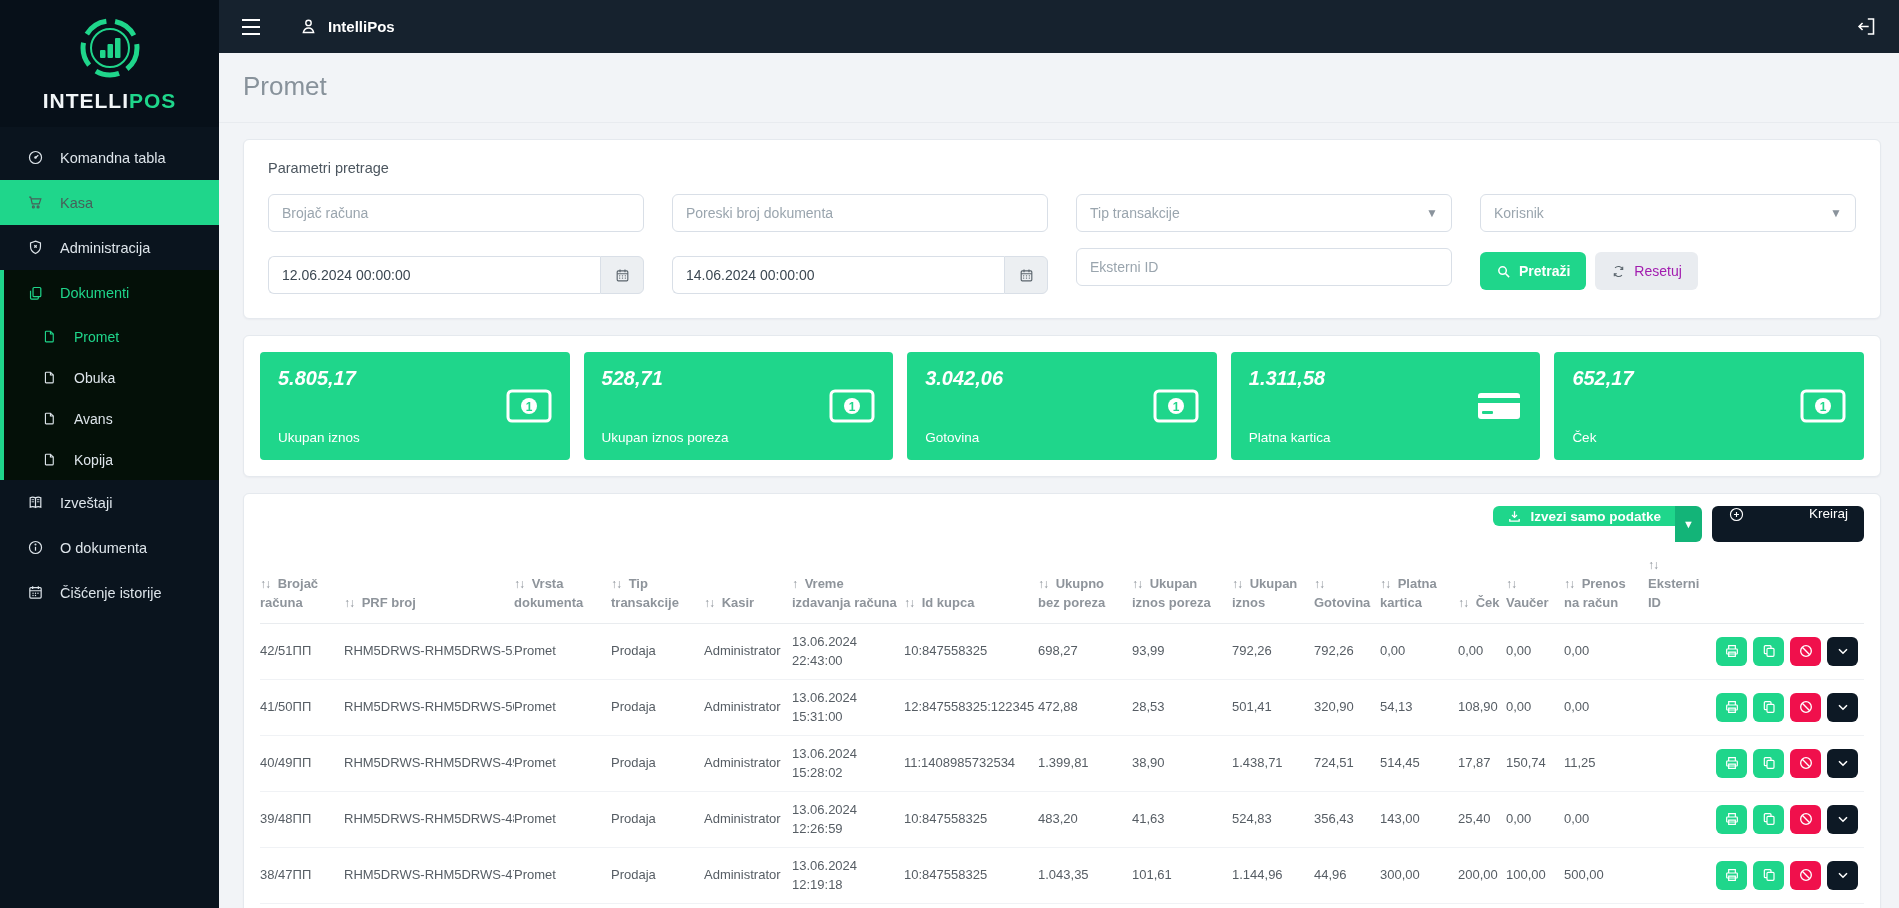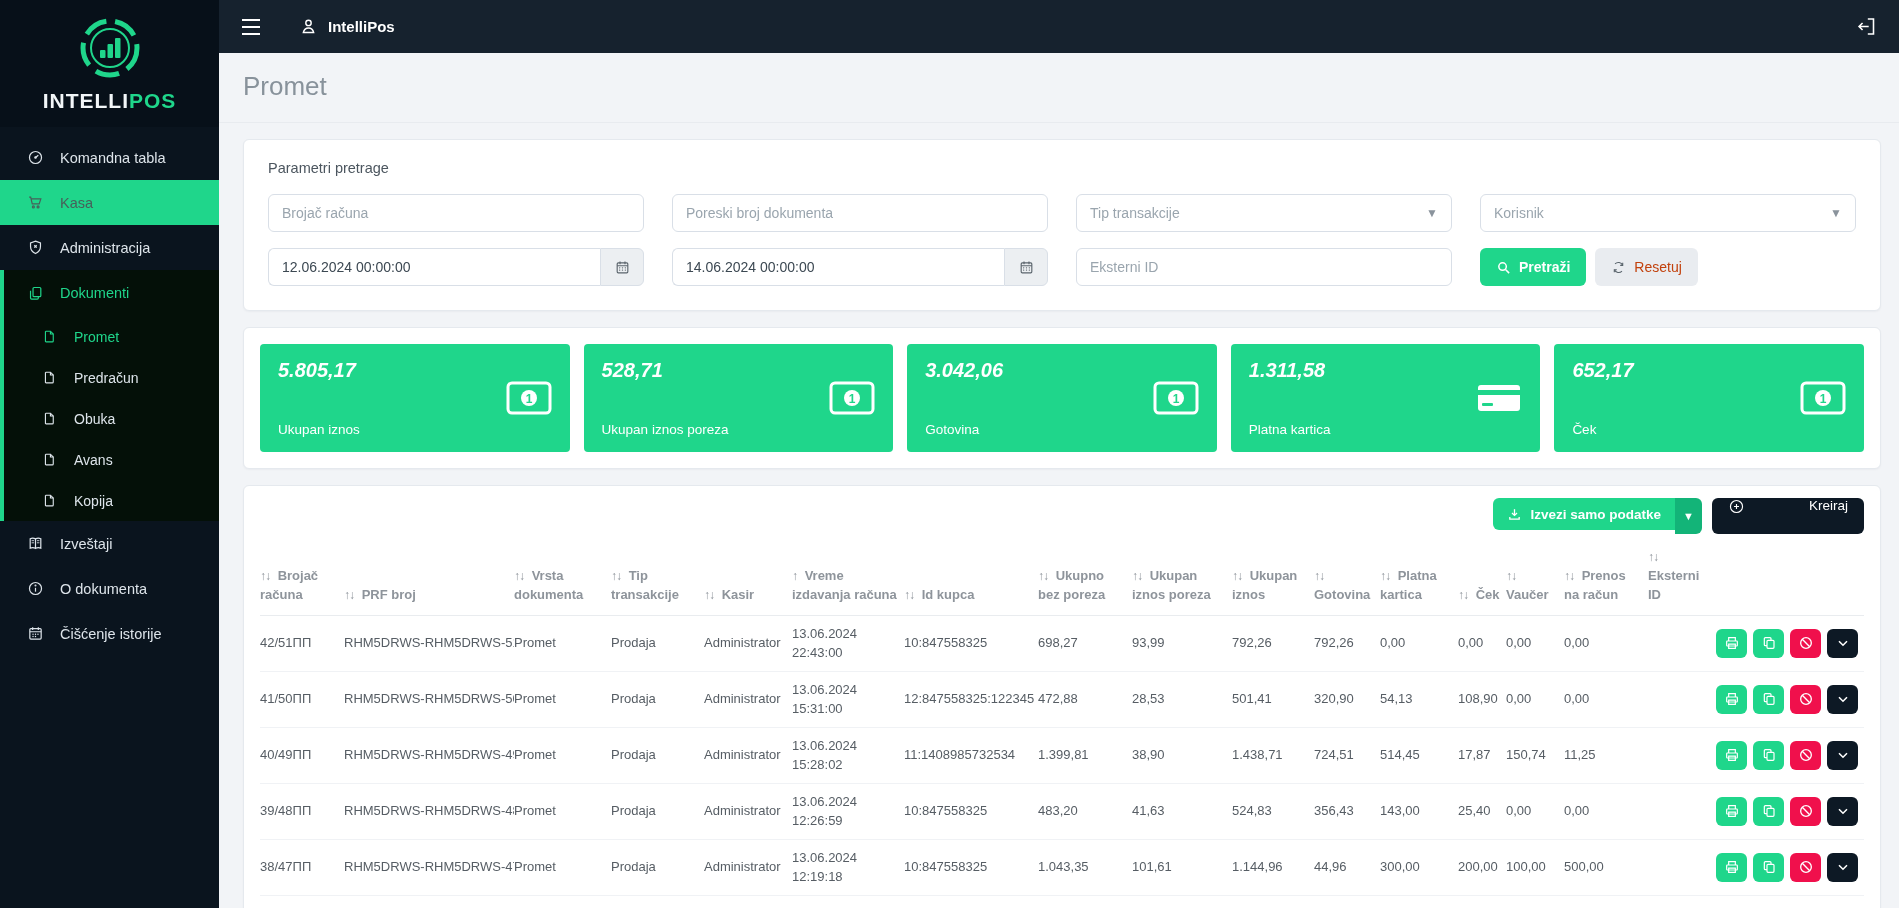--- a/index.html
+++ b/index.html
@@ -38,40 +38,40 @@
   .panel { background:#fff; border:1px solid #e5e9ee; border-radius:6px; box-shadow:0 1px 2px rgba(16,24,40,.04); margin-bottom:16px; }
 
   
   .filters { padding:20px 24px 24px; }
   .filters-title { font-size:14.5px; color:#4c565f; }
   .filter-grid { margin-top:18px; display:grid; grid-template-columns:repeat(4,1fr); column-gap:28px; row-gap:16px; }
   .f-input { width:100%; height:38px; border:1px solid #d9dfe7; border-radius:6px; padding:0 13px; font-size:14px; color:#3c4852; font-family:inherit; background:#fff; }
   .f-input::placeholder { color:#9aa5ae; }
   .selectbox { height:38px; border:1px solid #d9dfe7; border-radius:6px; padding:0 13px; display:flex; align-items:center; justify-content:space-between; color:#9aa5ae; font-size:14px; cursor:pointer; background:#fff; }
   .selectbox .caret { color:#8a939c; font-size:12px; }
-  .dategroup { display:flex; }
+  .dategroup { display:flex;margin-top:8px; }
   .dategroup .f-input { border-radius:6px 0 0 6px; border-right:none; }
   .date-addon { width:44px; height:38px; flex:0 0 44px; background:#eceff2; border:1px solid #d9dfe7; border-radius:0 6px 6px 0; display:flex; align-items:center; justify-content:center; color:#5a646c; cursor:pointer; }
   .btnrow { display:flex; gap:9px; align-items:center; }
   .btn { height:38px; border:none; border-radius:6px; font-size:14px; font-family:inherit; display:inline-flex; align-items:center; gap:8px; cursor:pointer; padding:0 16px; }
   .btn-green { background:#1fd68b; color:#fff; font-weight:bold; }
-  .btn-gray { background:#e9ecf0; color:#c2410c; }
+  .btn-gray { background:#e9ecf0; color:#a21caf; }
 
   
   .stats { padding:16px; display:flex; gap:14px; }
   .stat-card { position:relative; flex:1; height:108px; background:#1fd68b; border-radius:4px; padding:15px 18px; color:#fff; display:flex; flex-direction:column; justify-content:space-between; }
   .stat-value { font-size:20px; font-weight:bold;font-style:italic; }
   .stat-label { font-size:13.5px; }
   .stat-icon { position:absolute; right:18px; top:50%; transform:translateY(-50%); }
 
   
   .tablepanel { padding:12px 16px 0; }
   .toolbar { display:flex; justify-content:flex-end; gap:10px; margin-bottom:6px; }
   .split-btn { display:flex; cursor:pointer; }
-  .split-main { background:#1fd68b; color:#fff; font-weight:bold; font-size:13.5px; height:32px; display:flex; align-items:center; gap:8px; padding:0 14px; border-radius:6px 0 0 6px; }
+  .split-main { background:#1fd68b; color:#fff; font-weight:bold; font-size:13.5px; height:20px; display:flex; align-items:center; gap:8px; padding:0 14px; border-radius:6px 0 0 6px; }
   .split-caret { background:#13b478; width:27px; height:36px; display:flex; align-items:center; justify-content:center; color:#fff; font-size:11px; border-radius:0 6px 6px 0; }
   .btn-create { background:#0d1925; color:#fff; height:36px; width:152px; border:none; border-radius:6px; font-size:13.5px; font-family:inherit; display:flex; justify-content:space-between; padding:0 16px; cursor:pointer; }
   table { width:100%; border-collapse:collapse; table-layout:fixed; font-size:13px; }
   th { text-align:left; vertical-align:bottom; color:#8e949b; font-weight:bold; padding:8px 6px 10px 0; line-height:1.45; border-bottom:1px solid #e9ecef; }
   th .sort { font-size:12px; letter-spacing:-1px; margin-right:4px; cursor:pointer; }
   td { padding:8px 6px 8px 0; border-bottom:1px solid #f0f2f5; color:#565d64; line-height:1.5; vertical-align:middle; height:51px; }
   td.nw { white-space:nowrap; overflow:hidden; }
   .actions-cell { display:flex; gap:6px; justify-content:flex-end; align-items:center; }
   .act { width:31px; height:29px; border:none; border-radius:6px; display:flex; align-items:center; justify-content:center; cursor:pointer; color:#fff; }
   .act.green { background:#1fd68b; }
@@ -140,29 +140,20 @@
         </ul>
       <ul id="nav-sub">
           <li class="nav-item sub active-sub">
             <span class="icn ">
               <svg width="15" height="15" viewBox="0 0 24 24" fill="none" stroke="currentColor" stroke-width="1.8">
                 <path d="M6.5 3.5h7L18 8v11a1.5 1.5 0 0 1-1.5 1.5h-10A.97.97 0 0 1 5.5 19.5v-15z"></path>
                 <path d="M13.5 3.5V8H18"></path>
               </svg>
             </span>
             <span>Promet</span>
-          </li>
-          <li class="nav-item sub">
-            <span class="icn ">
-              <svg width="15" height="15" viewBox="0 0 24 24" fill="none" stroke="currentColor" stroke-width="1.8">
-                <path d="M6.5 3.5h7L18 8v11a1.5 1.5 0 0 1-1.5 1.5h-10A.97.97 0 0 1 5.5 19.5v-15z"></path>
-                <path d="M13.5 3.5V8H18"></path>
-              </svg>
-            </span>
-            <span>Predračun</span>
           </li>
           <li class="nav-item sub">
             <span class="icn ">
               <svg width="15" height="15" viewBox="0 0 24 24" fill="none" stroke="currentColor" stroke-width="1.8">
                 <path d="M6.5 3.5h7L18 8v11a1.5 1.5 0 0 1-1.5 1.5h-10A.97.97 0 0 1 5.5 19.5v-15z"></path>
                 <path d="M13.5 3.5V8H18"></path>
               </svg>
             </span>
             <span>Obuka</span>
           </li>

